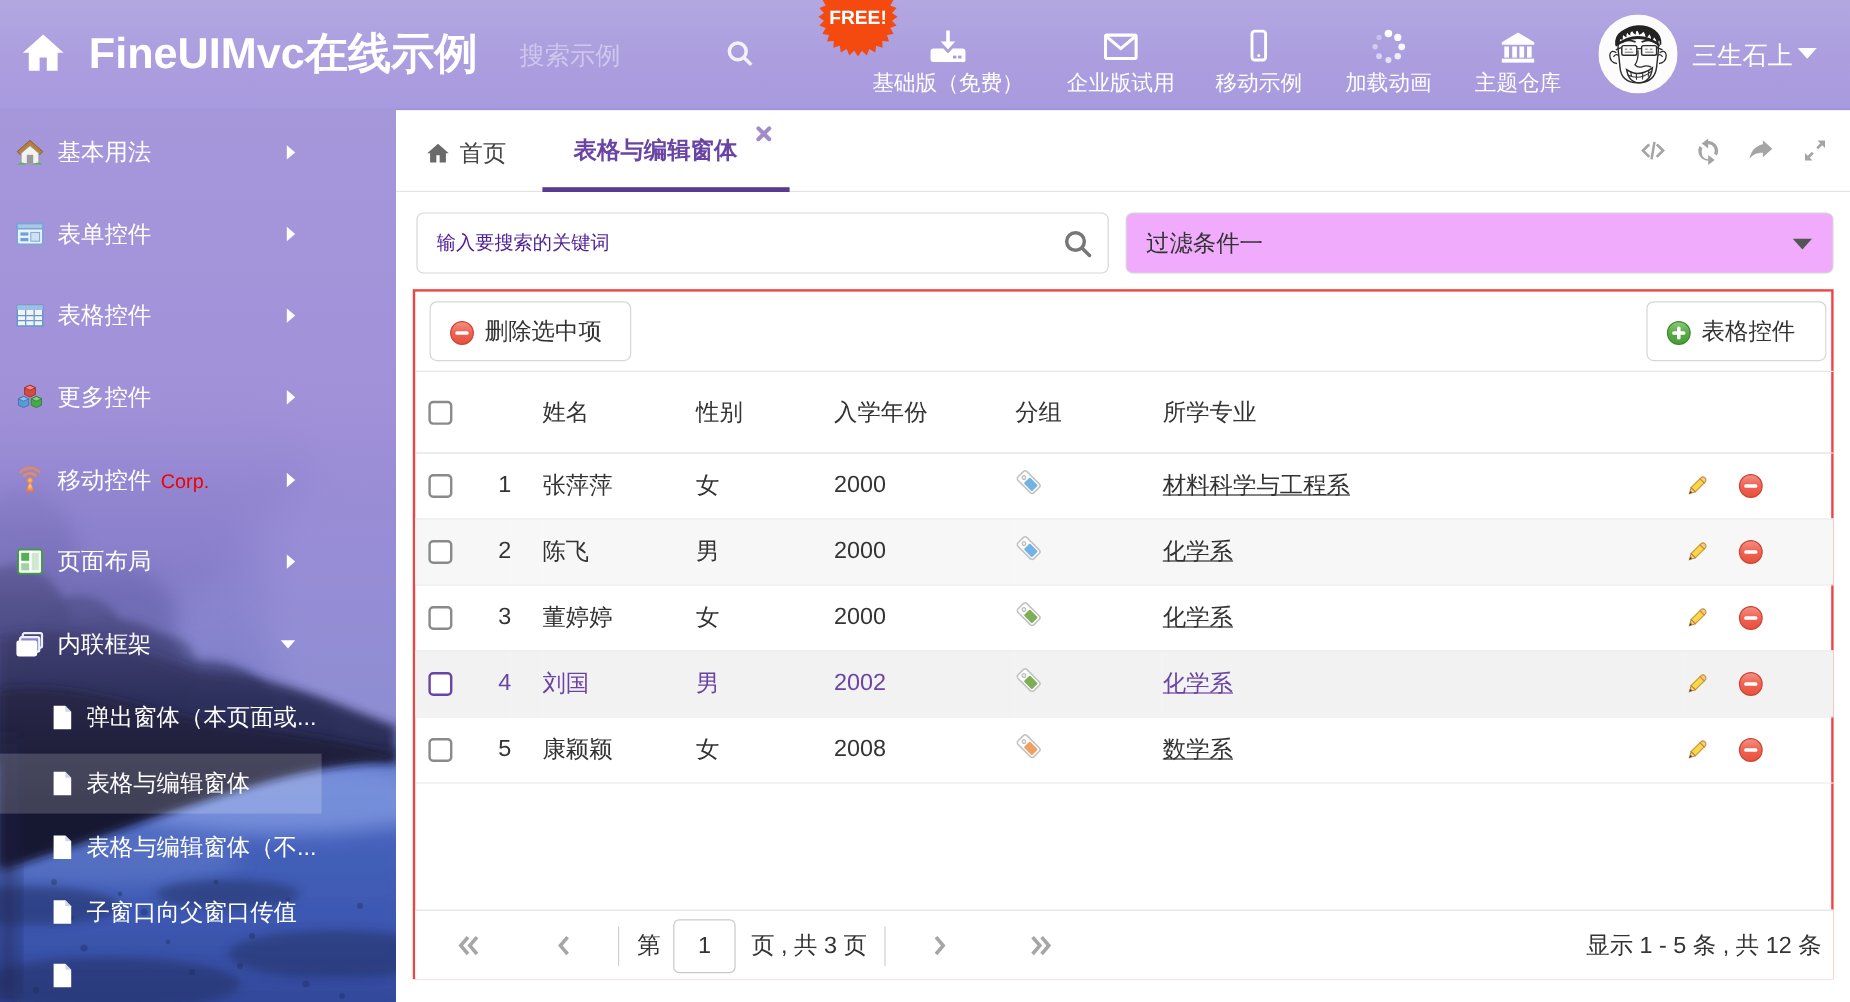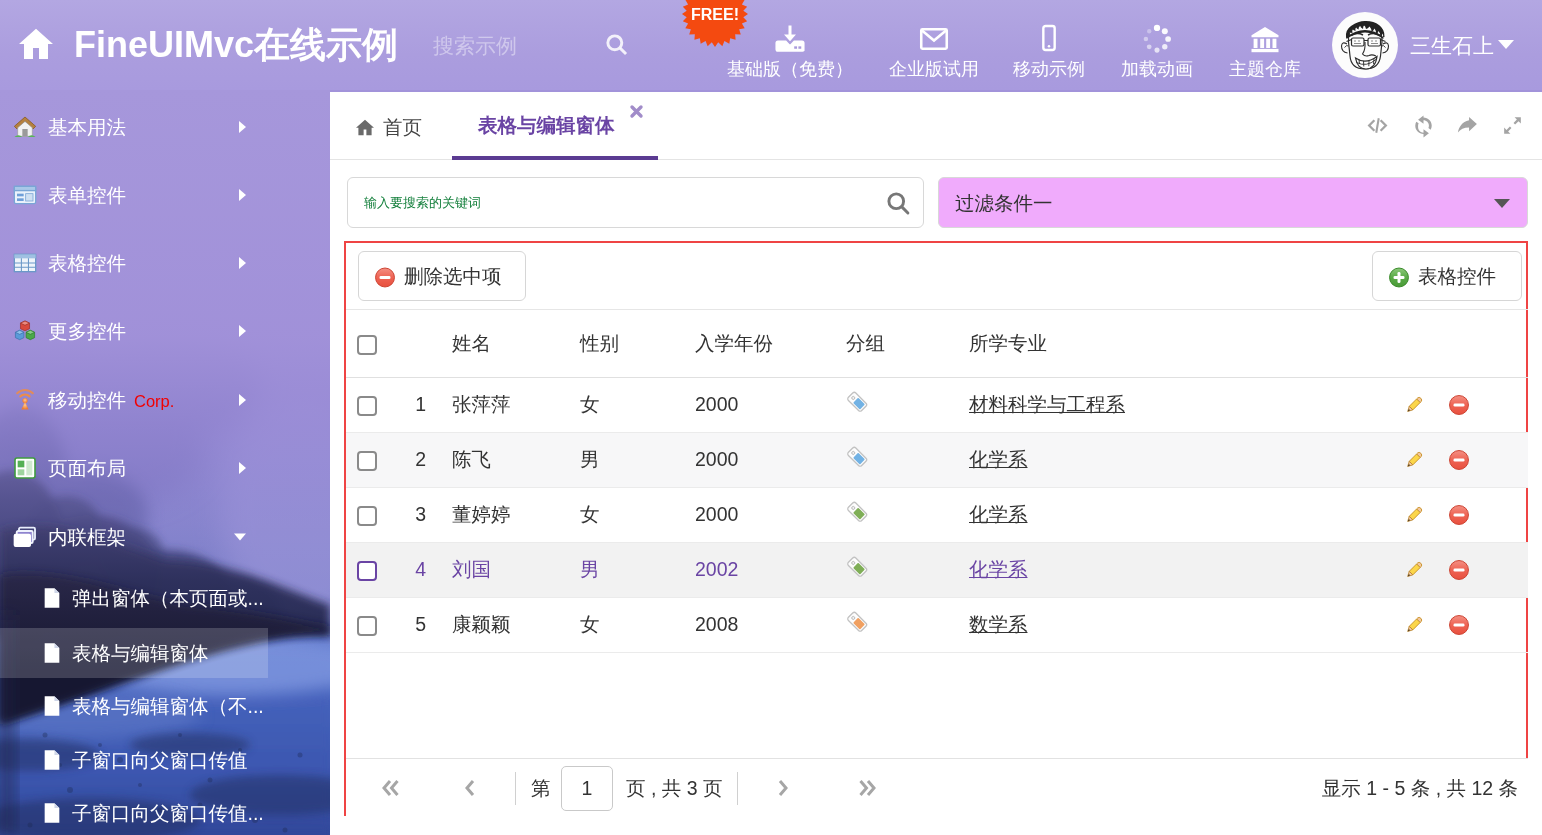--- a/index.html
+++ b/index.html
@@ -26,21 +26,21 @@
 #topline { position:absolute; left:0; top:0; width:1212px; height:2px; background:#a293da; }
 #tabbar { position:absolute; left:0; top:2px; width:1212px; height:68px; background:#fff; border-bottom:1px solid #e4e4e4; }
 .tab1 { position:absolute; left:26px; top:22px; color:#444; font-size:19.5px; }
 .tab2 { position:absolute; left:148px; top:20px; color:#6a44a4; font-size:19.5px; font-weight:bold; }
 #tabline { position:absolute; left:122px; bottom:-1px; width:206px; height:4px; background:#5b3b92; }
 .tbi { position:absolute; top:21px; width:25px; height:25px; }
 td.ops { padding-left:40px; } td.ops svg { vertical-align:middle; } td.ops svg:first-child { margin-right:24px; }
 #filters { position:absolute; left:0; top:70px; width:1212px; height:78px; }
 .finput { position:absolute; left:17px; top:17px; width:577px; height:51px; border:1px solid #d8d8d8; border-radius:6px; background:#fff; }
 .fselect { position:absolute; left:608px; top:17px; width:590px; height:51px; border:1px solid #d8d8d8; border-radius:6px; background:#f0abfc; }
-.ph { position:absolute; left:16px; top:50%; transform:translateY(-50%); color:#15803d; font-size:13px; }
+.ph { position:absolute; left:16px; top:50%; transform:translateY(-50%); color:#4c1d95; font-size:16px; }
 .sv { position:absolute; left:16px; top:50%; transform:translateY(-50%); color:#333; font-size:19.5px; }
 #grid { position:absolute; left:14px; top:151px; width:1184px; height:575px; border:2px solid #ef4444; background:#fff; }
 #toolbar { position:absolute; left:0; top:0; width:1182px; height:67px; border-bottom:1px solid #e6e6e6; }
 .btn { position:absolute; top:8px; height:50px; border:1px solid #d6d6d6; border-radius:6px; background:#fff; font-size:19.5px; color:#333; }
 #btndel { left:12px; width:168px; }
 #btnadd { right:6px; width:150px; }
 .btn .bic { position:absolute; left:15px; top:50%; transform:translateY(-50%); width:19px; height:19px; }
 .btn .btx { position:absolute; left:45px; top:50%; transform:translateY(-50%); white-space:nowrap; }
 table.grid { position:absolute; left:0; top:68px; width:1182px; border-collapse:collapse; table-layout:fixed; font-size:19.5px; color:#333; }
 table.grid td { height:55px; padding:0; border-bottom:1px solid #ebebeb; vertical-align:middle; }
@@ -332,21 +332,20 @@
           <path d="M3 1 h8 l4 4 v12 h-12z" fill="#fff"></path>
           <path d="M11 1 l4 4 h-4z" fill="#cfd6e8"></path>
         </svg>
         <span class="tx">子窗口向父窗口传值</span>
       </div>
     <div class="mitem sub" style="top:703px">
         <svg class="ic" viewBox="0 0 18 18">
           <path d="M3 1 h8 l4 4 v12 h-12z" fill="#fff"></path>
           <path d="M11 1 l4 4 h-4z" fill="#cfd6e8"></path>
         </svg>
-        <span class="tx">子窗口向父窗口传值...</span>
       </div>
   </div>
 </div>
 <div id="main">
   <div id="topline"></div>
   <div id="tabbar">
     <svg style="position:absolute;left:24px;top:25px" width="22" height="22" viewBox="0 0 24 24" fill="#6a6a6a">
         <path d="M12 3 2.2 11.6 h2.6 V20 h5.7 v-6.5 h3 V20 h5.7 v-8.4 h2.6 z"></path>
       </svg>
     <span class="tab1" style="left:53px">首页</span>

